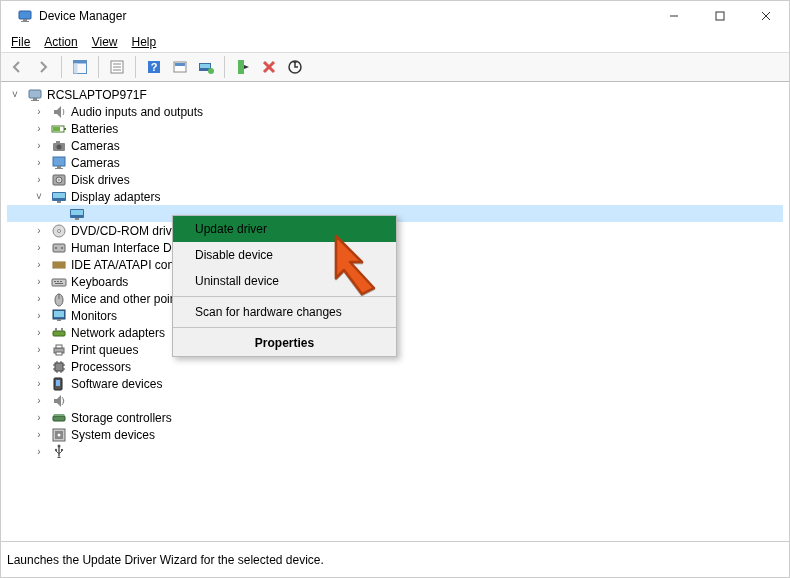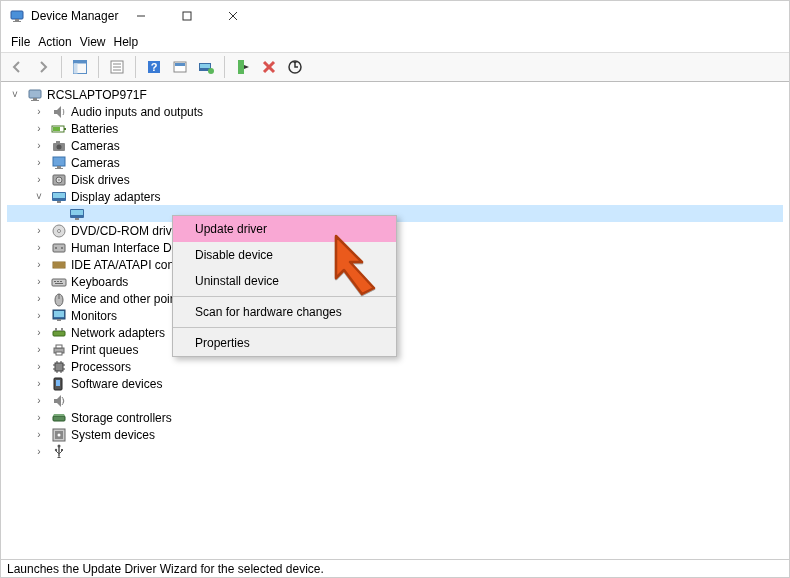--- a/index.html
+++ b/index.html
@@ -1,39 +1,39 @@
 <!DOCTYPE html>
 <html><head>
 <meta charset="utf-8">
 <style>
   * { box-sizing: border-box; margin: 0; padding: 0; font-family: "Segoe UI", Tahoma, sans-serif; }
   body { width: 790px; height: 578px; background: #fff; position: relative; overflow: hidden; }
   .window { width: 100%; height: 100%; background: #fff; border: 1px solid #ccc; display: flex; flex-direction: column; }
-  .titlebar { height: 30px; display: flex; align-items: center; padding: 0 0 0 8px; }
+  .titlebar { height: 30px; display: flex; align-items: center; justify-content: space-between; padding: 0 0 0 16px; }
   .titlebar-left { display: flex; align-items: center; gap: 6px; }
   .titlebar-title { font-size: 12px; color: #000; }
   .titlebar-right { display: flex; }
   .tb-btn { width: 46px; height: 30px; display: flex; align-items: center; justify-content: center; cursor: pointer; }
-  .menubar { height: 22px; display: flex; gap: 8px; padding: 0 10px; border-bottom: 1px solid #ddd; align-items: center; }
+  .menubar { height: 22px; display: flex; gap: 14px; padding: 0 10px; border-bottom: 1px solid #ddd; align-items: center; text-decoration: underline; }
   .menu-item { font-size: 12px; cursor: pointer; }
   .toolbar { height: 29px; display: flex; gap: 2px; padding: 0 4px; border-bottom: 1px solid #bbb; align-items: center; background: #f8f8f8; }
   .tool { width: 24px; height: 24px; display: flex; align-items: center; justify-content: center; cursor: pointer; }
   .tool-sep { width: 1px; height: 22px; background: #ccc; margin: 0 4px; }
   .tree-area { flex: 1; overflow: auto; padding: 4px 6px; font-size: 12px; position: relative; }
   .tree-row { display: flex; align-items: center; height: 17px; gap: 4px; padding-left: var(--indent); }
   .tree-row.selected { background: #cce8ff; }
   .expander { width: 16px; display: flex; align-items: center; justify-content: center; cursor: pointer; font-size: 10px; color: #666; }
   .node-icon { width: 16px; height: 16px; display: flex; align-items: center; justify-content: center; }
   .node-label { white-space: nowrap; }
-  .status-bar { height: 18px; border-top: 1px solid #ccc; padding-left: 6px; font-size: 12px; display: flex; align-items: center; }
+  .status-bar { height: 36px; border-top: 1px solid #ccc; padding-left: 6px; font-size: 12px; display: flex; align-items: center; }
   .context-menu { position: absolute; left: 172px; top: 215px; width: 225px; background: #f0f0f0; border: 1px solid #bababa; box-shadow: 3px 3px 6px rgba(0,0,0,0.25); font-size: 12px; z-index: 100; }
   .ctx-item { padding: 6px 22px; cursor: pointer; }
-  .ctx-item.highlight { background: #f9a8d4; }
+  .ctx-item.highlight { background: #15803d; }
   .ctx-sep { height: 1px; background: #c4c4c4; margin: 2px 0; }
-  .ctx-bold { font-weight: normal; }
+  .ctx-bold { font-weight: bold; text-align: center; }
   .cursor-overlay { position: absolute; left: 330px; top: 230px; z-index: 200; pointer-events: none; }
   svg { display: block; }
 </style>
 </head>
 <body>
 
 <div class="window">
 
   <div class="titlebar">
     <div class="titlebar-left">

